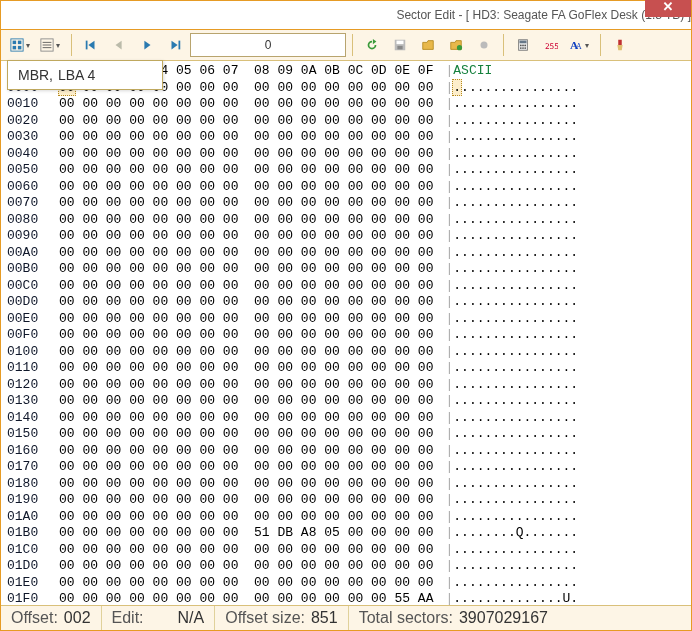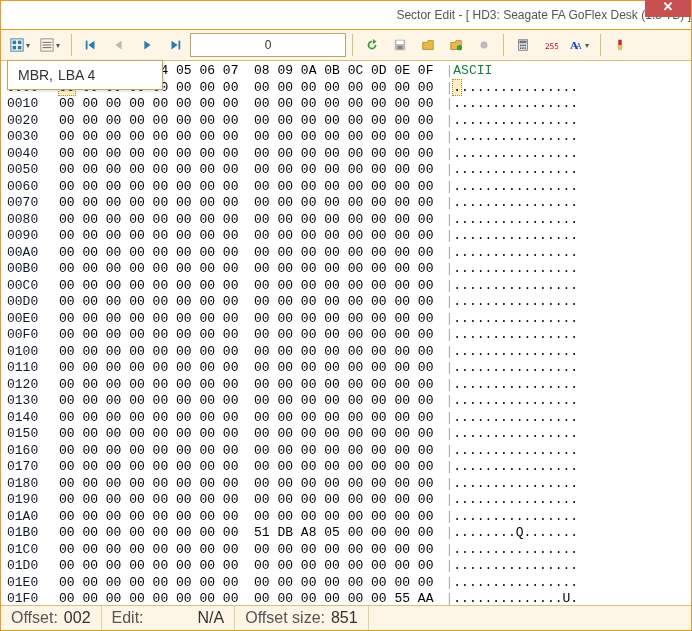--- a/index.html
+++ b/index.html
@@ -187,20 +187,24 @@
 
   <div class="hex-area" id="hex-area"><div class="hex-line"><span class="addr">Addr</span><span class="hex hdr">00 01 02 03 04 05 06 07  08 09 0A 0B 0C 0D 0E 0F</span><span class="sep"> </span><span class="vline">|</span><span class="ascii-hdr">ASCII</span></div><div class="hex-line"><span class="addr">0000</span><span class="hex"><span class="sel">00</span> 00 00 00 00 00 00 00  00 00 00 00 00 00 00 00</span><span class="sep"> </span><span class="vline">|</span><span class="ascii"><span class="sel">.</span>...............</span></div><div class="hex-line"><span class="addr">0010</span><span class="hex">00 00 00 00 00 00 00 00  00 00 00 00 00 00 00 00</span><span class="sep"> </span><span class="vline">|</span><span class="ascii">................</span></div><div class="hex-line"><span class="addr">0020</span><span class="hex">00 00 00 00 00 00 00 00  00 00 00 00 00 00 00 00</span><span class="sep"> </span><span class="vline">|</span><span class="ascii">................</span></div><div class="hex-line"><span class="addr">0030</span><span class="hex">00 00 00 00 00 00 00 00  00 00 00 00 00 00 00 00</span><span class="sep"> </span><span class="vline">|</span><span class="ascii">................</span></div><div class="hex-line"><span class="addr">0040</span><span class="hex">00 00 00 00 00 00 00 00  00 00 00 00 00 00 00 00</span><span class="sep"> </span><span class="vline">|</span><span class="ascii">................</span></div><div class="hex-line"><span class="addr">0050</span><span class="hex">00 00 00 00 00 00 00 00  00 00 00 00 00 00 00 00</span><span class="sep"> </span><span class="vline">|</span><span class="ascii">................</span></div><div class="hex-line"><span class="addr">0060</span><span class="hex">00 00 00 00 00 00 00 00  00 00 00 00 00 00 00 00</span><span class="sep"> </span><span class="vline">|</span><span class="ascii">................</span></div><div class="hex-line"><span class="addr">0070</span><span class="hex">00 00 00 00 00 00 00 00  00 00 00 00 00 00 00 00</span><span class="sep"> </span><span class="vline">|</span><span class="ascii">................</span></div><div class="hex-line"><span class="addr">0080</span><span class="hex">00 00 00 00 00 00 00 00  00 00 00 00 00 00 00 00</span><span class="sep"> </span><span class="vline">|</span><span class="ascii">................</span></div><div class="hex-line"><span class="addr">0090</span><span class="hex">00 00 00 00 00 00 00 00  00 00 00 00 00 00 00 00</span><span class="sep"> </span><span class="vline">|</span><span class="ascii">................</span></div><div class="hex-line"><span class="addr">00A0</span><span class="hex">00 00 00 00 00 00 00 00  00 00 00 00 00 00 00 00</span><span class="sep"> </span><span class="vline">|</span><span class="ascii">................</span></div><div class="hex-line"><span class="addr">00B0</span><span class="hex">00 00 00 00 00 00 00 00  00 00 00 00 00 00 00 00</span><span class="sep"> </span><span class="vline">|</span><span class="ascii">................</span></div><div class="hex-line"><span class="addr">00C0</span><span class="hex">00 00 00 00 00 00 00 00  00 00 00 00 00 00 00 00</span><span class="sep"> </span><span class="vline">|</span><span class="ascii">................</span></div><div class="hex-line"><span class="addr">00D0</span><span class="hex">00 00 00 00 00 00 00 00  00 00 00 00 00 00 00 00</span><span class="sep"> </span><span class="vline">|</span><span class="ascii">................</span></div><div class="hex-line"><span class="addr">00E0</span><span class="hex">00 00 00 00 00 00 00 00  00 00 00 00 00 00 00 00</span><span class="sep"> </span><span class="vline">|</span><span class="ascii">................</span></div><div class="hex-line"><span class="addr">00F0</span><span class="hex">00 00 00 00 00 00 00 00  00 00 00 00 00 00 00 00</span><span class="sep"> </span><span class="vline">|</span><span class="ascii">................</span></div><div class="hex-line"><span class="addr">0100</span><span class="hex">00 00 00 00 00 00 00 00  00 00 00 00 00 00 00 00</span><span class="sep"> </span><span class="vline">|</span><span class="ascii">................</span></div><div class="hex-line"><span class="addr">0110</span><span class="hex">00 00 00 00 00 00 00 00  00 00 00 00 00 00 00 00</span><span class="sep"> </span><span class="vline">|</span><span class="ascii">................</span></div><div class="hex-line"><span class="addr">0120</span><span class="hex">00 00 00 00 00 00 00 00  00 00 00 00 00 00 00 00</span><span class="sep"> </span><span class="vline">|</span><span class="ascii">................</span></div><div class="hex-line"><span class="addr">0130</span><span class="hex">00 00 00 00 00 00 00 00  00 00 00 00 00 00 00 00</span><span class="sep"> </span><span class="vline">|</span><span class="ascii">................</span></div><div class="hex-line"><span class="addr">0140</span><span class="hex">00 00 00 00 00 00 00 00  00 00 00 00 00 00 00 00</span><span class="sep"> </span><span class="vline">|</span><span class="ascii">................</span></div><div class="hex-line"><span class="addr">0150</span><span class="hex">00 00 00 00 00 00 00 00  00 00 00 00 00 00 00 00</span><span class="sep"> </span><span class="vline">|</span><span class="ascii">................</span></div><div class="hex-line"><span class="addr">0160</span><span class="hex">00 00 00 00 00 00 00 00  00 00 00 00 00 00 00 00</span><span class="sep"> </span><span class="vline">|</span><span class="ascii">................</span></div><div class="hex-line"><span class="addr">0170</span><span class="hex">00 00 00 00 00 00 00 00  00 00 00 00 00 00 00 00</span><span class="sep"> </span><span class="vline">|</span><span class="ascii">................</span></div><div class="hex-line"><span class="addr">0180</span><span class="hex">00 00 00 00 00 00 00 00  00 00 00 00 00 00 00 00</span><span class="sep"> </span><span class="vline">|</span><span class="ascii">................</span></div><div class="hex-line"><span class="addr">0190</span><span class="hex">00 00 00 00 00 00 00 00  00 00 00 00 00 00 00 00</span><span class="sep"> </span><span class="vline">|</span><span class="ascii">................</span></div><div class="hex-line"><span class="addr">01A0</span><span class="hex">00 00 00 00 00 00 00 00  00 00 00 00 00 00 00 00</span><span class="sep"> </span><span class="vline">|</span><span class="ascii">................</span></div><div class="hex-line"><span class="addr">01B0</span><span class="hex">00 00 00 00 00 00 00 00  51 DB A8 05 00 00 00 00</span><span class="sep"> </span><span class="vline">|</span><span class="ascii">........Q.......</span></div><div class="hex-line"><span class="addr">01C0</span><span class="hex">00 00 00 00 00 00 00 00  00 00 00 00 00 00 00 00</span><span class="sep"> </span><span class="vline">|</span><span class="ascii">................</span></div><div class="hex-line"><span class="addr">01D0</span><span class="hex">00 00 00 00 00 00 00 00  00 00 00 00 00 00 00 00</span><span class="sep"> </span><span class="vline">|</span><span class="ascii">................</span></div><div class="hex-line"><span class="addr">01E0</span><span class="hex">00 00 00 00 00 00 00 00  00 00 00 00 00 00 00 00</span><span class="sep"> </span><span class="vline">|</span><span class="ascii">................</span></div><div class="hex-line"><span class="addr">01F0</span><span class="hex">00 00 00 00 00 00 00 00  00 00 00 00 00 00 55 AA</span><span class="sep"> </span><span class="vline">|</span><span class="ascii">..............U.</span></div></div>
 
   <div class="statusbar">
     <div class="sb-cell">
         <span class="sb-label">Offset:</span>
         <span>002</span>
       </div>
     <div class="sb-cell">
         <span class="sb-label">Edit:</span>
-        <span style="margin-left:48px">N/A</span>
+        <span style="margin-left:28px">N/A</span>
       </div>
     <div class="sb-cell">
         <span class="sb-label">Offset size:</span>
         <span>851</span>
       </div>
+    <div class="sb-cell" style="border-right:none">
+        <span class="sb-label">Total sectors:</span>
+        <span>3907029167</span>
+      </div>
   </div>
 </div>
 
 </body></html>

